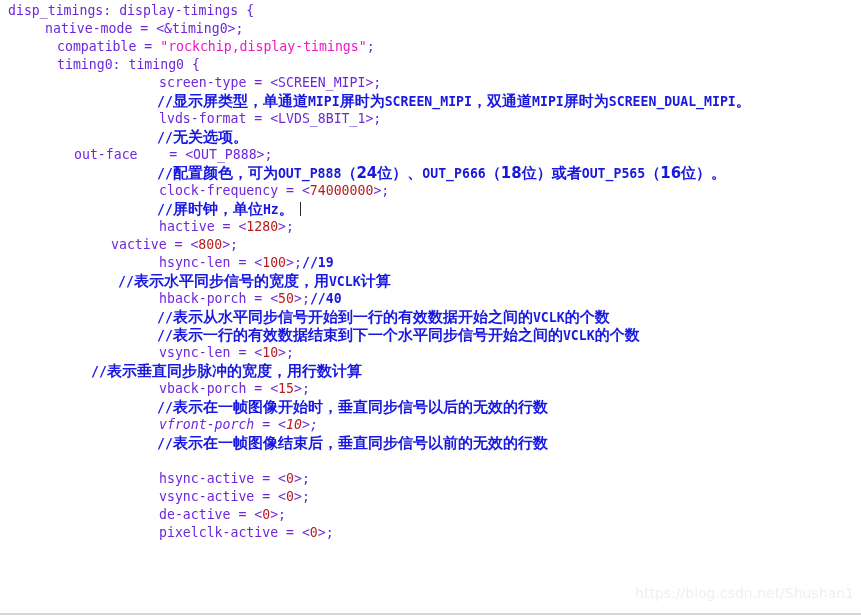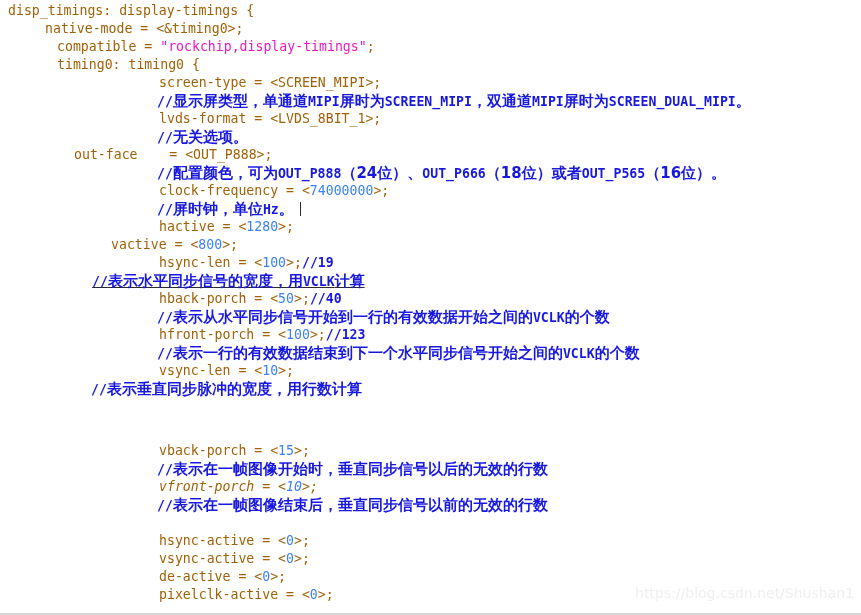--- a/index.html
+++ b/index.html
@@ -35,22 +35,22 @@
   .code-line {
     height: 18px;
     line-height: 18px;
     font-size: 13.2px;
     white-space: pre;
     color: #2b2b2b;
     letter-spacing: 0px;
   }
 
   
-  .tok-plain   { color: #a16207; }
-  .tok-num     { color: #3b82f6; }
+  .tok-plain   { color: #6d28d9; }
+  .tok-num     { color: #b91c1c; }
   .tok-str     { color: #ef18c6; }
   .tok-comment { color: #1818e0; font-weight: bold; }
 
   
   .cjk {
     font-family: "DejaVu Sans", "Liberation Sans", sans-serif;
     font-weight: bold;
     font-size: 15px;
   }
 
@@ -93,28 +93,27 @@
       <div class="code-line comment-line" style="padding-left: 159px;"><span class="tok-comment">//</span><span class="tok-comment cjk">显示屏类型，单通道</span><span class="tok-comment">MIPI</span><span class="tok-comment cjk">屏时为</span><span class="tok-comment">SCREEN_MIPI</span><span class="tok-comment cjk">，双通道</span><span class="tok-comment">MIPI</span><span class="tok-comment cjk">屏时为</span><span class="tok-comment">SCREEN_DUAL_MIPI</span><span class="tok-comment cjk">。</span></div>
       <div class="code-line" style="padding-left: 159px;"><span class="tok-plain">lvds-format = &lt;LVDS_8BIT_1&gt;;</span></div>
       <div class="code-line comment-line" style="padding-left: 159px;"><span class="tok-comment">//</span><span class="tok-comment cjk">无关选项。</span></div>
       <div class="code-line" style="padding-left: 74px;"><span class="tok-plain">out-face    = &lt;OUT_P888&gt;;</span></div>
       <div class="code-line comment-line" style="padding-left: 159px;"><span class="tok-comment">//</span><span class="tok-comment cjk">配置颜色，可为</span><span class="tok-comment">OUT_P888</span><span class="tok-comment cjk">（24位）、</span><span class="tok-comment">OUT_P666</span><span class="tok-comment cjk">（18位）或者</span><span class="tok-comment">OUT_P565</span><span class="tok-comment cjk">（16位）。</span></div>
       <div class="code-line" style="padding-left: 159px;"><span class="tok-plain">clock-frequency = &lt;</span><span class="tok-num">74000000</span><span class="tok-plain">&gt;;</span></div>
       <div class="code-line comment-line" style="padding-left: 159px;"><span class="tok-comment">//</span><span class="tok-comment cjk">屏时钟，单位</span><span class="tok-comment">Hz</span><span class="tok-comment cjk">。</span><span class="caret"></span></div>
       <div class="code-line" style="padding-left: 159px;"><span class="tok-plain">hactive = &lt;</span><span class="tok-num">1280</span><span class="tok-plain">&gt;;</span></div>
       <div class="code-line" style="padding-left: 111px;"><span class="tok-plain">vactive = &lt;</span><span class="tok-num">800</span><span class="tok-plain">&gt;;</span></div>
       <div class="code-line" style="padding-left: 159px;"><span class="tok-plain">hsync-len = &lt;</span><span class="tok-num">100</span><span class="tok-plain">&gt;;</span><span class="tok-comment">//19</span></div>
-      <div class="code-line comment-line" style="padding-left: 94px; text-decoration: underline;"><span class="tok-comment">//</span><span class="tok-comment cjk">表示水平同步信号的宽度，用</span><span class="tok-comment">VCLK</span><span class="tok-comment cjk">计算</span></div>
+      <div class="code-line comment-line" style="padding-left: 120px;"><span class="tok-comment">//</span><span class="tok-comment cjk">表示水平同步信号的宽度，用</span><span class="tok-comment">VCLK</span><span class="tok-comment cjk">计算</span></div>
       <div class="code-line" style="padding-left: 159px;"><span class="tok-plain">hback-porch = &lt;</span><span class="tok-num">50</span><span class="tok-plain">&gt;;</span><span class="tok-comment">//40</span></div>
       <div class="code-line comment-line" style="padding-left: 159px;"><span class="tok-comment">//</span><span class="tok-comment cjk">表示从水平同步信号开始到一行的有效数据开始之间的</span><span class="tok-comment">VCLK</span><span class="tok-comment cjk">的个数</span></div>
-      <div class="code-line" style="padding-left: 159px;"><span class="tok-plain">hfront-porch = &lt;</span><span class="tok-num">100</span><span class="tok-plain">&gt;;</span><span class="tok-comment">//123</span></div>
       <div class="code-line comment-line" style="padding-left: 159px;"><span class="tok-comment">//</span><span class="tok-comment cjk">表示一行的有效数据结束到下一个水平同步信号开始之间的</span><span class="tok-comment">VCLK</span><span class="tok-comment cjk">的个数</span></div>
       <div class="code-line" style="padding-left: 159px;"><span class="tok-plain">vsync-len = &lt;</span><span class="tok-num">10</span><span class="tok-plain">&gt;;</span></div>
       <div class="code-line comment-line" style="padding-left: 93px;"><span class="tok-comment">//</span><span class="tok-comment cjk">表示垂直同步脉冲的宽度，用行数计算</span></div>
-      <div class="code-line" style="padding-left: 159px; margin-top: 44px;"><span class="tok-plain">vback-porch = &lt;</span><span class="tok-num">15</span><span class="tok-plain">&gt;;</span></div>
+      <div class="code-line" style="padding-left: 159px;"><span class="tok-plain">vback-porch = &lt;</span><span class="tok-num">15</span><span class="tok-plain">&gt;;</span></div>
       <div class="code-line comment-line" style="padding-left: 159px;"><span class="tok-comment">//</span><span class="tok-comment cjk">表示在一帧图像开始时，垂直同步信号以后的无效的行数</span></div>
       <div class="code-line" style="padding-left: 159px; font-style: italic;"><span class="tok-plain">vfront-porch = &lt;</span><span class="tok-num">10</span><span class="tok-plain">&gt;;</span></div>
       <div class="code-line comment-line" style="padding-left: 159px;"><span class="tok-comment">//</span><span class="tok-comment cjk">表示在一帧图像结束后，垂直同步信号以前的无效的行数</span></div>
       <div class="code-line" style="padding-left: 159px;">&nbsp;</div>
       <div class="code-line" style="padding-left: 159px;"><span class="tok-plain">hsync-active = &lt;</span><span class="tok-num">0</span><span class="tok-plain">&gt;;</span></div>
       <div class="code-line" style="padding-left: 159px;"><span class="tok-plain">vsync-active = &lt;</span><span class="tok-num">0</span><span class="tok-plain">&gt;;</span></div>
       <div class="code-line" style="padding-left: 159px;"><span class="tok-plain">de-active = &lt;</span><span class="tok-num">0</span><span class="tok-plain">&gt;;</span></div>
       <div class="code-line" style="padding-left: 159px;"><span class="tok-plain">pixelclk-active = &lt;</span><span class="tok-num">0</span><span class="tok-plain">&gt;;</span></div>
     </div>
 

